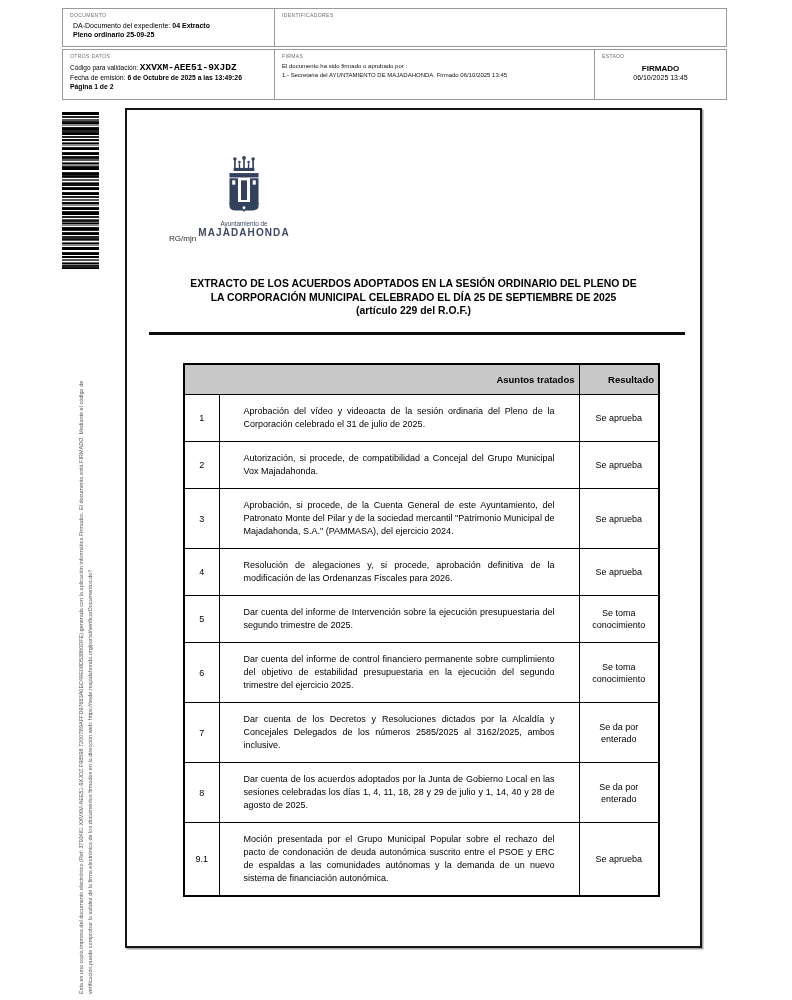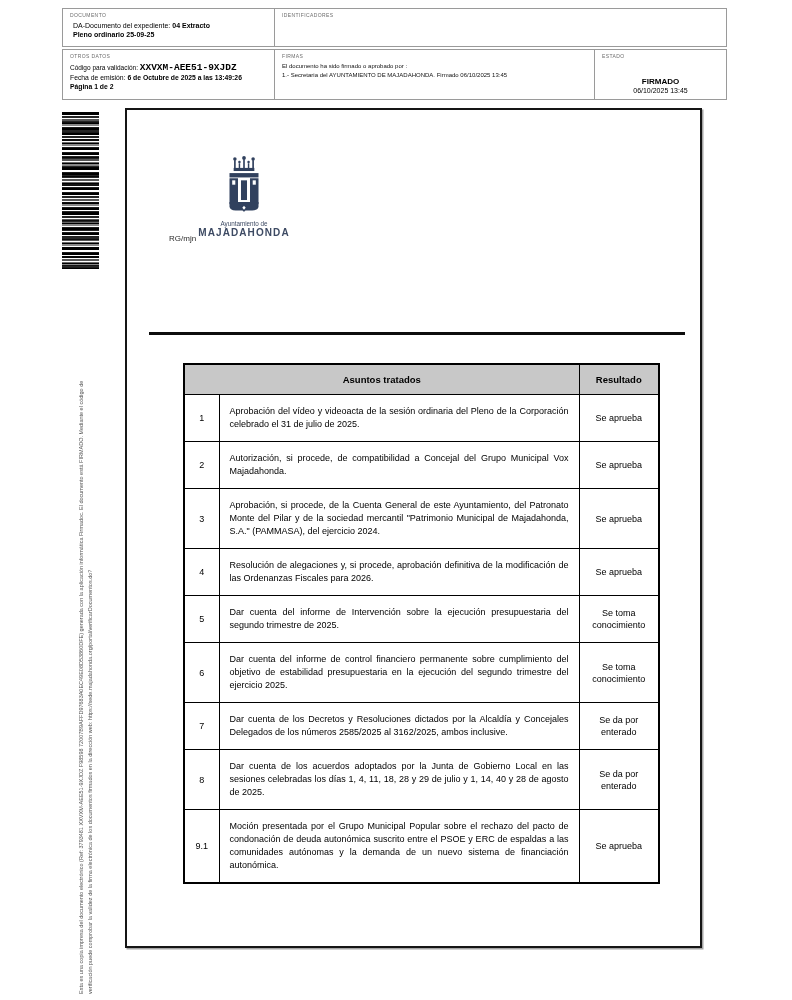--- a/index.html
+++ b/index.html
@@ -31,21 +31,21 @@
   .box-otros { width: 213px; }
   .box-firmas { width: 320px; }
   .box-estado { width: 132px; text-align: center; }
   .doc-line { font-size: 7px; line-height: 9px; padding-left: 3px; }
   .doc-line b { font-weight: bold; }
   .otros-codigo { font-size: 6.5px; line-height: 11px; }
   .otros-codigo .codigo-value { font-weight: bold; font-size: 9.5px; font-family: Liberation Mono, monospace; }
   .otros-line { font-size: 6.8px; line-height: 9px; }
   .otros-line b { font-weight: bold; }
   .firmas-line { font-size: 6px; line-height: 8.5px; color: #111; }
-  .estado-status { font-weight: bold; font-size: 8px; margin-top: 18px; }
+  .estado-status { font-weight: bold; font-size: 8px; margin-top: 5px; }
   .estado-date { font-size: 7px; margin-top: 1px; }
 
   
   .barcode {
     position: absolute; left: 62px; top: 112px; width: 37px; height: 157px;
     background:
       repeating-linear-gradient(to bottom, rgba(0,0,0,0.85) 0 2px, rgba(255,255,255,0) 2px 9px),
       repeating-linear-gradient(to bottom, rgba(40,40,40,0.7) 0 1px, rgba(255,255,255,0) 1px 5px),
       repeating-linear-gradient(to bottom,
         #000 0 3px, #fff 3px 4px, #222 4px 6px, #fff 6px 7px,
@@ -84,27 +84,27 @@
   
   .acuerdos-table {
     position: absolute; left: 56px; top: 253px;
     border-collapse: collapse; table-layout: fixed; width: 475px;
     font-size: 9px;
   }
   .acuerdos-table th, .acuerdos-table td { border: 1px solid #000; vertical-align: middle; }
   .acuerdos-table { border: 2px solid #000; }
   .acuerdos-table thead th {
     background: #c8c8c8; font-weight: bold; font-size: 9.5px;
-    padding: 9px 4px; text-align: center;
+    padding: 9px 4px; text-align: right;
   }
   .col-num { width: 35px; }
   .col-asunto { width: 360px; }
   .col-resultado { width: 80px; }
   td.num { text-align: center; font-size: 9px; padding: 10px 2px; }
-  td.asunto { text-align: justify; padding: 10px 10px; line-height: 13px; }
+  td.asunto { text-align: justify; padding: 10px 24px; line-height: 13px; }
   td.resultado { text-align: center; padding: 10px 4px; line-height: 12px; }
 </style>
 </head>
 <body>
 
 <div class="page">
 
   <div class="meta-strip">
     <div class="meta-row1">
       <div class="meta-box box-documento">
@@ -178,20 +178,25 @@
           <rect x="27" y="21.5" width="2.8" height="21"></rect>
           <path d="M24 48 l1.6 2 -1.6 2 -1.6 -2 z"></path>
         </g>
       </svg>
       <div class="logo-caption1">Ayuntamiento de</div>
       <div class="logo-caption2">MAJADAHONDA</div>
     </div>
 
     <div class="ref-initials">RG/mjn</div>
 
+    <div class="doc-title">
+      <div>EXTRACTO DE LOS ACUERDOS ADOPTADOS EN LA SESIÓN ORDINARIO DEL PLENO DE</div>
+      <div>LA CORPORACIÓN MUNICIPAL CELEBRADO EL DÍA 25 DE SEPTIEMBRE DE 2025</div>
+      <div>(artículo 229 del R.O.F.)</div>
+    </div>
 
     <div class="title-rule"></div>
 
     <table class="acuerdos-table">
       <colgroup>
         <col class="col-num">
           <col class="col-asunto">
           <col class="col-resultado">
       </colgroup>
       <thead>

